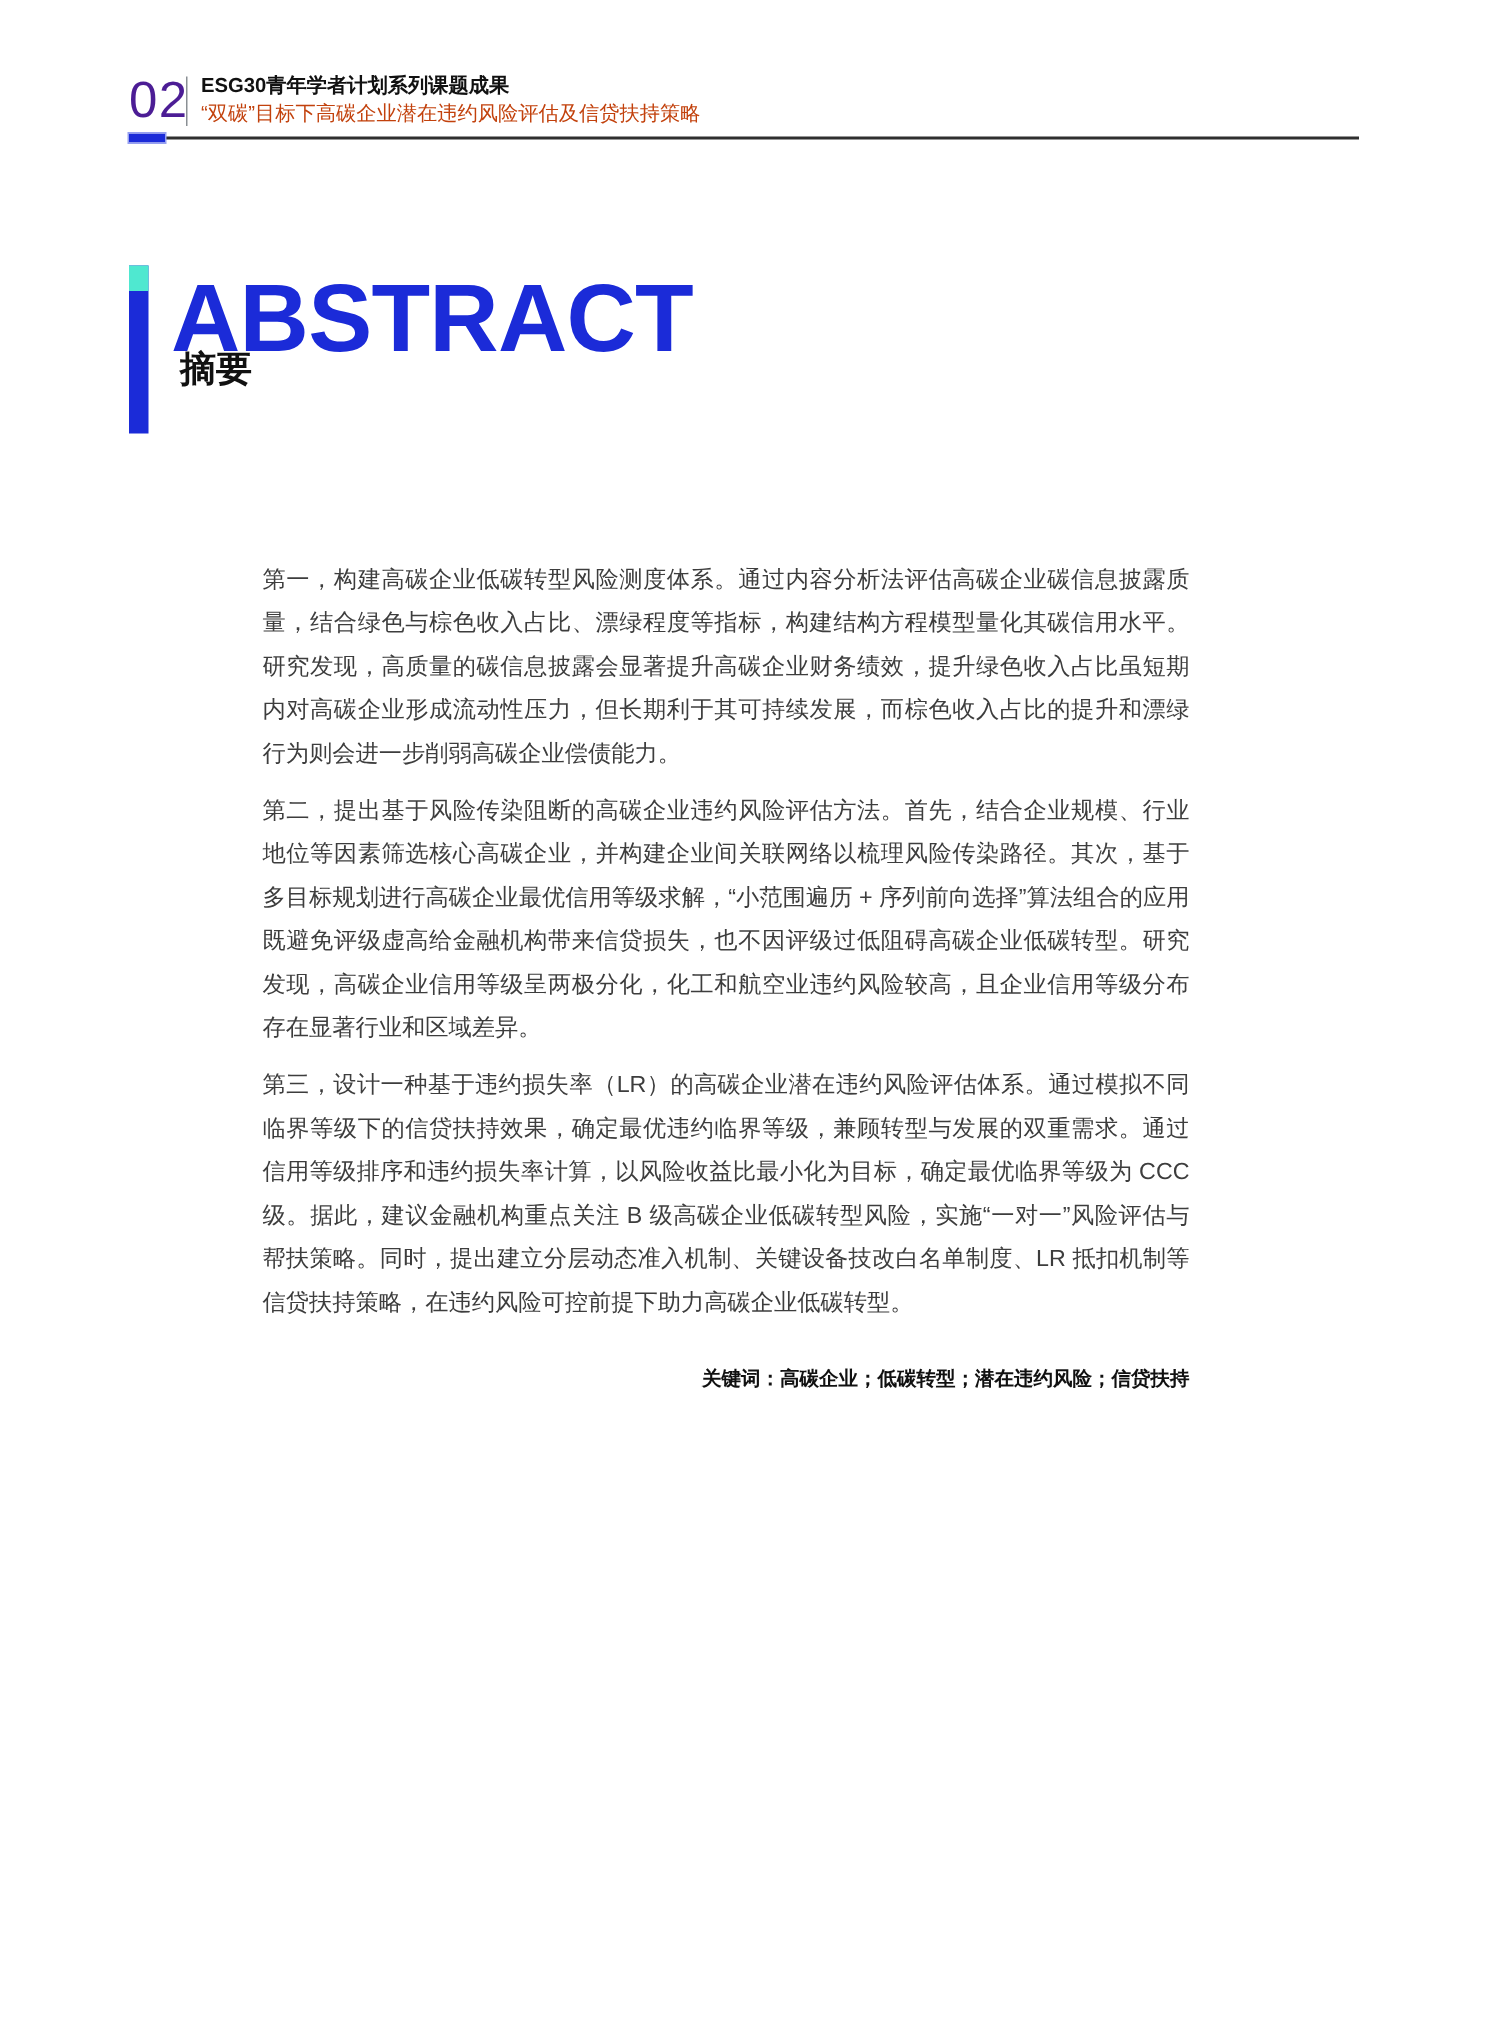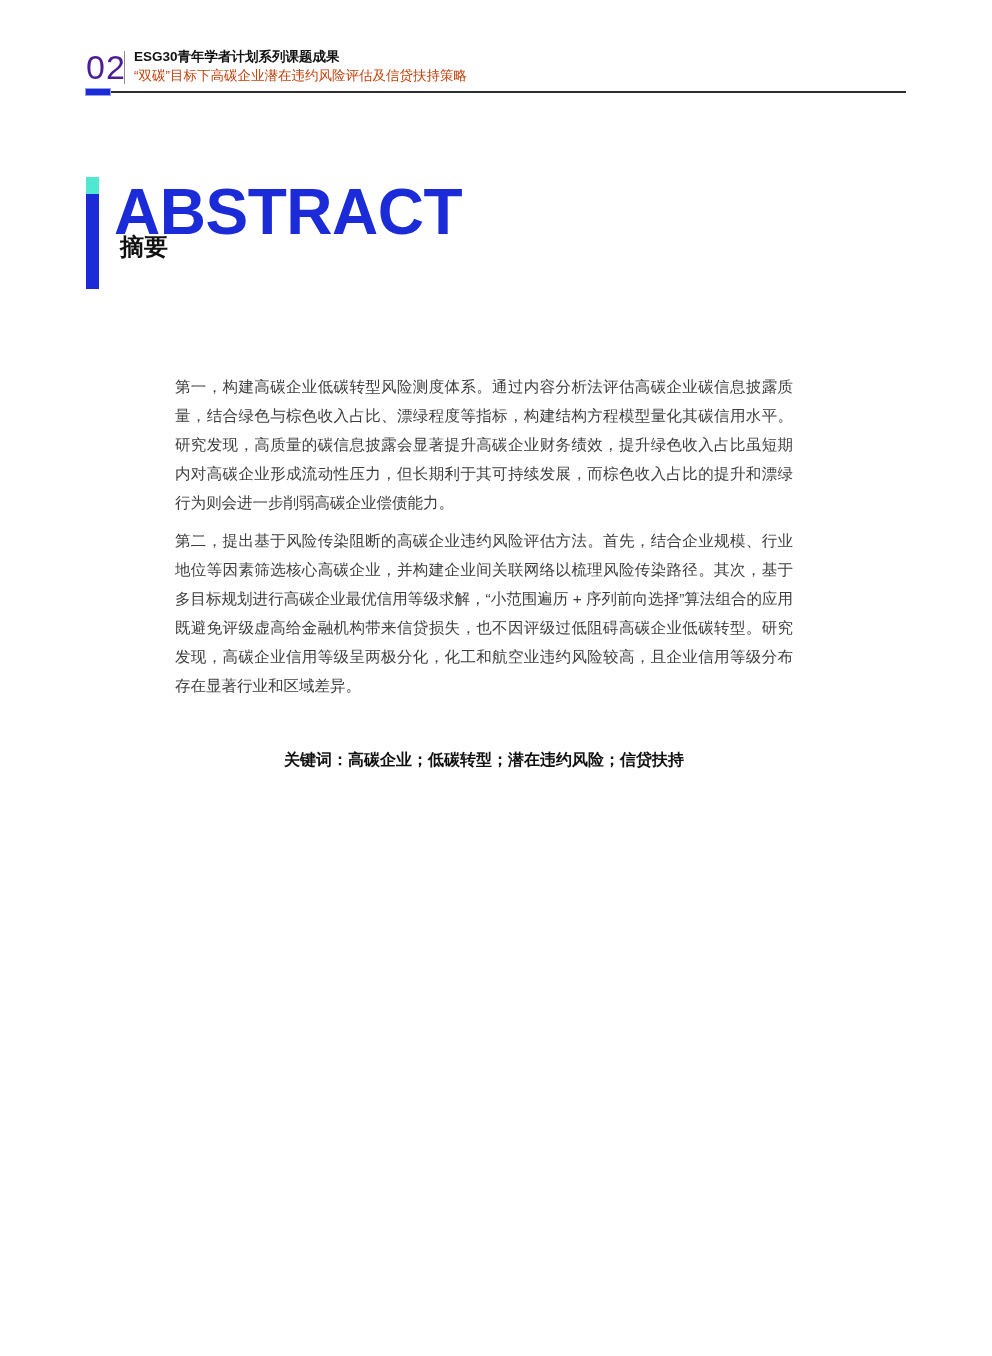--- a/index.html
+++ b/index.html
@@ -61,24 +61,24 @@
   }
 
   
   .body-copy{
     position:absolute;left:175px;top:372px;width:618px;
     font-size:15.5px;line-height:29px;color:var(--body-text);
     text-align:justify;
   }
   .body-copy p{margin-bottom:9px;}
   .keywords{
-    margin-top:48px;
+    margin-top:24px;
     font-weight:bold;color:var(--ink);
-    font-size:16px;line-height:24px;
-    text-align:center;
+    font-size:13px;line-height:24px;
+    text-align:right;
   }
 </style>
 </head>
 <body>
 
 <div class="page">
 
   <header class="header">
     <div class="page-num">02</div>
     <div class="header-divider"></div>
@@ -97,16 +97,17 @@
     <div class="title-bar">
       <span class="teal-cap"></span>
     </div>
     <h1 class="title-en">ABSTRACT</h1>
     <h2 class="title-zh">摘要</h2>
   </section>
 
   <main class="body-copy">
     <p>第一，构建高碳企业低碳转型风险测度体系。通过内容分析法评估高碳企业碳信息披露质量，结合绿色与棕色收入占比、漂绿程度等指标，构建结构方程模型量化其碳信用水平。研究发现，高质量的碳信息披露会显著提升高碳企业财务绩效，提升绿色收入占比虽短期内对高碳企业形成流动性压力，但长期利于其可持续发展，而棕色收入占比的提升和漂绿行为则会进一步削弱高碳企业偿债能力。</p>
     <p>第二，提出基于风险传染阻断的高碳企业违约风险评估方法。首先，结合企业规模、行业地位等因素筛选核心高碳企业，并构建企业间关联网络以梳理风险传染路径。其次，基于多目标规划进行高碳企业最优信用等级求解，“小范围遍历 + 序列前向选择”算法组合的应用既避免评级虚高给金融机构带来信贷损失，也不因评级过低阻碍高碳企业低碳转型。研究发现，高碳企业信用等级呈两极分化，化工和航空业违约风险较高，且企业信用等级分布存在显著行业和区域差异。</p>
+    <p>第三，设计一种基于违约损失率（LR）的高碳企业潜在违约风险评估体系。通过模拟不同临界等级下的信贷扶持效果，确定最优违约临界等级，兼顾转型与发展的双重需求。通过信用等级排序和违约损失率计算，以风险收益比最小化为目标，确定最优临界等级为 CCC 级。据此，建议金融机构重点关注 B 级高碳企业低碳转型风险，实施“一对一”风险评估与帮扶策略。同时，提出建立分层动态准入机制、关键设备技改白名单制度、LR 抵扣机制等信贷扶持策略，在违约风险可控前提下助力高碳企业低碳转型。</p>
     <p class="keywords">关键词：高碳企业；低碳转型；潜在违约风险；信贷扶持</p>
   </main>
 
 </div>
 
 </body></html>

